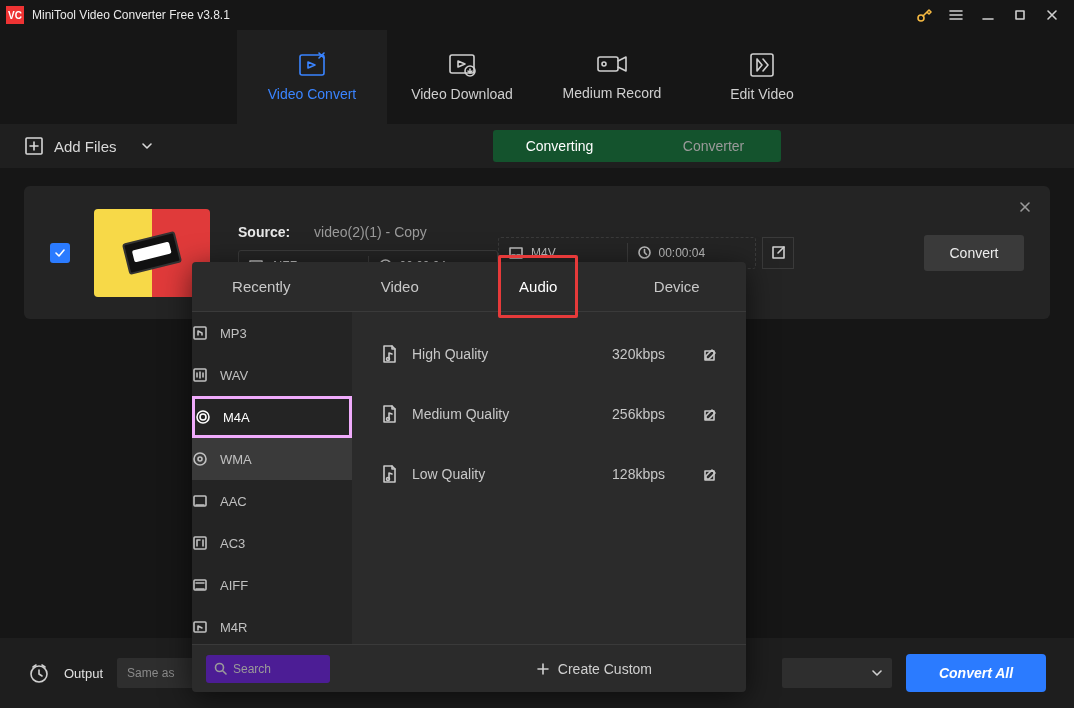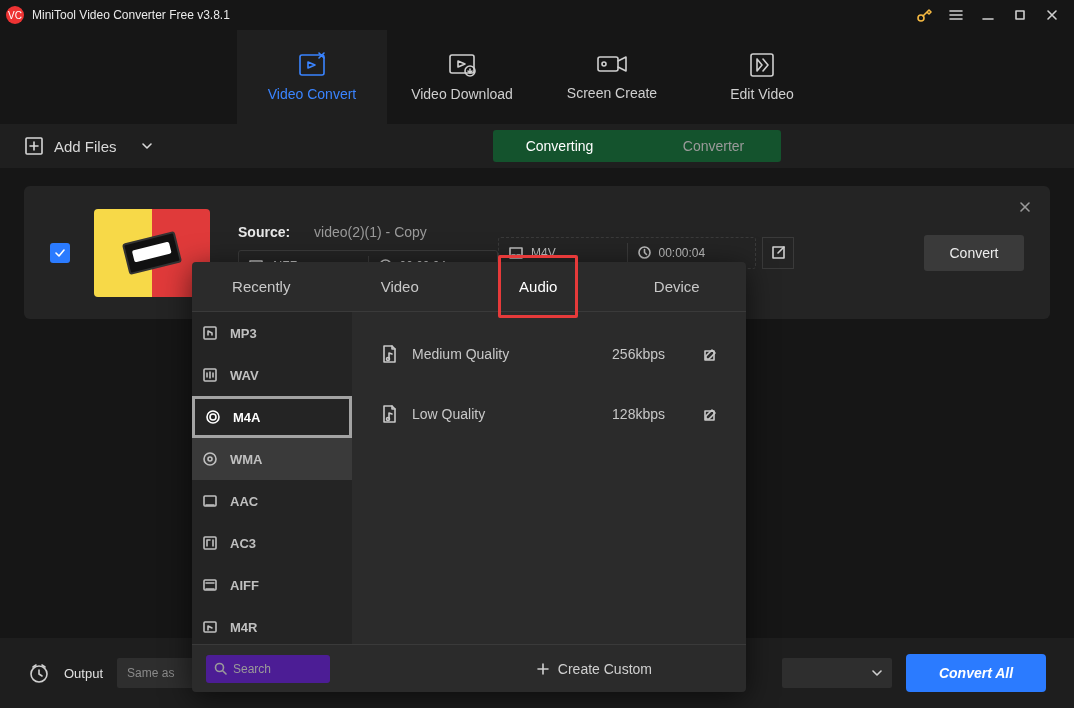--- a/index.html
+++ b/index.html
@@ -1,18 +1,18 @@
 <!DOCTYPE html>
 <html><head>
 <meta charset="utf-8">
 <style>
   * { box-sizing: border-box; margin: 0; padding: 0; font-family: "Segoe UI", Arial, sans-serif; }
   body { background: #161616; color: #cfcfcf; width: 1074px; height: 708px; overflow: hidden; }
   .titlebar { height: 30px; display: flex; align-items: center; padding: 0 6px; }
-  .titlebar .logo { width: 18px; height: 18px; background: #e33; border-radius: 9px; color: #fff; font-size: 10px; display: flex; align-items: center; justify-content: center; font-weight: normal; margin-right: 8px; }
+  .titlebar .logo { width: 18px; height: 18px; background: #e33; border-radius: 0; color: #fff; font-size: 10px; display: flex; align-items: center; justify-content: center; font-weight: bold; margin-right: 8px; }
   .titlebar .title { font-size: 12px; color: #eaeaea; flex: 1; }
   .titlebar .win-btn { width: 32px; height: 30px; display: flex; align-items: center; justify-content: center; color: #cfcfcf; }
   .titlebar .key-icon svg { stroke: #f5b942; }
   .mainnav { height: 94px; display: flex; justify-content: center; }
   .mainnav .tab { width: 150px; display: flex; flex-direction: column; align-items: center; justify-content: center; gap: 8px; font-size: 14px; color: #cfcfcf; }
   .mainnav .tab.active { background: #1f1f1f; color: #3a84ff; }
   .mainnav .tab.active svg { stroke: #3a84ff; }
   .mainnav .tab svg { stroke: #cfcfcf; }
   .toolbar { height: 44px; background: #1f1f1f; display: flex; align-items: center; padding: 0 24px; }
   .toolbar .add-btn { display: flex; align-items: center; gap: 10px; font-size: 15px; color: #d8d8d8; }
@@ -44,23 +44,23 @@
   .convert-all { width:140px; height:38px; background:#2b7bff; color:#fff; border-radius:4px; display:flex; align-items:center; justify-content:center; font-size:14px; font-weight:600;font-style:italic;}
 
   
   .popup { position:absolute; top:262px; left:192px; width:554px; height:430px; background:#2b2b2b; border-radius:4px; box-shadow:0 6px 30px rgba(0,0,0,0.6); display:flex; flex-direction:column; }
   .popup-tabs { height:50px; display:flex; align-items:center; border-bottom:1px solid #3a3a3a;}
   .popup-tabs div { flex:1; text-align:center; font-size:15px; color:#c8c8c8; }
   .popup-tabs .sel span { border:3px solid #e63a3a; padding:20px 18px; border-radius:2px; color:#fff;}
   .popup-body { flex:1; display:flex; overflow:hidden;}
   .fmt-list { width:160px; background:#242424; overflow-y:auto; display:flex; flex-direction:column; position:relative;}
   .fmt-list::-webkit-scrollbar{width:8px;} .fmt-list::-webkit-scrollbar-thumb{background:#4a4a4a; border-radius:4px;}
-  .fmt-item { height:42px; display:flex; align-items:center; gap:12px; padding:0 10px; font-size:13px; color:#c0c0c0; position:relative; flex-shrink:0;font-weight:bold;}
+  .fmt-item { height:42px; display:flex; align-items:center; gap:12px; padding:0 0; font-size:13px; color:#c0c0c0; position:relative; flex-shrink:0;}
   .fmt-item.hov { background:#3a3a3a;}
-  .fmt-item.sel { border:3px solid #a3a3a3; color:#fff;}
+  .fmt-item.sel { border:3px solid #f0abfc; color:#fff;}
   .fmt-ficon { width:16px; height:16px; flex-shrink:0;}
   .quality { flex:1; padding: 18px 0;}
   .qrow { height:48px; display:flex; align-items:center; padding: 0 28px; font-size:14px; color:#c8c8c8; gap:14px; margin-bottom:12px;}
   .qrow .qname { flex:1; }
   .popup-footer { height:48px; border-top:1px solid #3a3a3a; display:flex; align-items:center; padding:0 14px;}
   .search { width:124px; height:28px; background:#4c1d95; border-radius:3px; display:flex; align-items:center; gap:6px; padding:0 8px; font-size:12px; color:#9a9a9a;}
   .popup-footer .spacer{flex:1;}
   .create-c { display:flex; align-items:center; gap:8px; font-size:14px; color:#d0d0d0; margin-right: 80px;}
   .ic { display:inline-flex; }
   svg { fill:none; stroke:currentColor; stroke-width:1.6; stroke-linecap:round; stroke-linejoin:round;}
@@ -116,21 +116,21 @@
         <path d="M23 17v4M21 19l2 2 2-2"></path>
       </svg>
     <span>Video Download</span>
   </div>
   <div class="tab">
     <svg width="34" height="24">
         <rect x="3" y="4" width="20" height="14" rx="2"></rect>
         <path d="M23 8l8-4v14l-8-4"></path>
         <circle cx="9" cy="11" r="2"></circle>
       </svg>
-    <span>Screen Create</span>
+    <span>Medium Record</span>
   </div>
   <div class="tab">
     <svg width="26" height="26">
         <rect x="2" y="2" width="22" height="22" rx="2"></rect>
         <path d="M8 7v12M8 7l5 6-5 6M14 7l5 6-5 6"></path>
       </svg>
     <span>Edit Video</span>
   </div>
 </div>
 
@@ -332,38 +332,56 @@
     <div class="quality" id="quality-list">
         <div class="qrow">
           <span class="ic">
             <svg width="18" height="20">
               <path d="M4 2h8l3 3v13H4z"></path>
               <path d="M12 2v3h3"></path>
               <path d="M9 15V9l3 1"></path>
               <circle cx="8" cy="15" r="1.5"></circle>
             </svg>
           </span>
-          <span class="qname">Medium Quality</span>
-          <span>256kbps</span>
+          <span class="qname">High Quality</span>
+          <span>320kbps</span>
           <span class="ic" style="margin-left:24px;">
             <svg width="15" height="15">
               <rect x="2" y="4" width="9" height="9"></rect>
               <path d="M9 3l3 3-6 6H3v-3z"></path>
             </svg>
           </span>
         </div>
         <div class="qrow">
           <span class="ic">
             <svg width="18" height="20">
               <path d="M4 2h8l3 3v13H4z"></path>
               <path d="M12 2v3h3"></path>
               <path d="M9 15V9l3 1"></path>
               <circle cx="8" cy="15" r="1.5"></circle>
             </svg>
           </span>
+          <span class="qname">Medium Quality</span>
+          <span>256kbps</span>
+          <span class="ic" style="margin-left:24px;">
+            <svg width="15" height="15">
+              <rect x="2" y="4" width="9" height="9"></rect>
+              <path d="M9 3l3 3-6 6H3v-3z"></path>
+            </svg>
+          </span>
+        </div>
+        <div class="qrow">
+          <span class="ic">
+            <svg width="18" height="20">
+              <path d="M4 2h8l3 3v13H4z"></path>
+              <path d="M12 2v3h3"></path>
+              <path d="M9 15V9l3 1"></path>
+              <circle cx="8" cy="15" r="1.5"></circle>
+            </svg>
+          </span>
           <span class="qname">Low Quality</span>
           <span>128kbps</span>
           <span class="ic" style="margin-left:24px;">
             <svg width="15" height="15">
               <rect x="2" y="4" width="9" height="9"></rect>
               <path d="M9 3l3 3-6 6H3v-3z"></path>
             </svg>
           </span>
         </div>
       </div>

